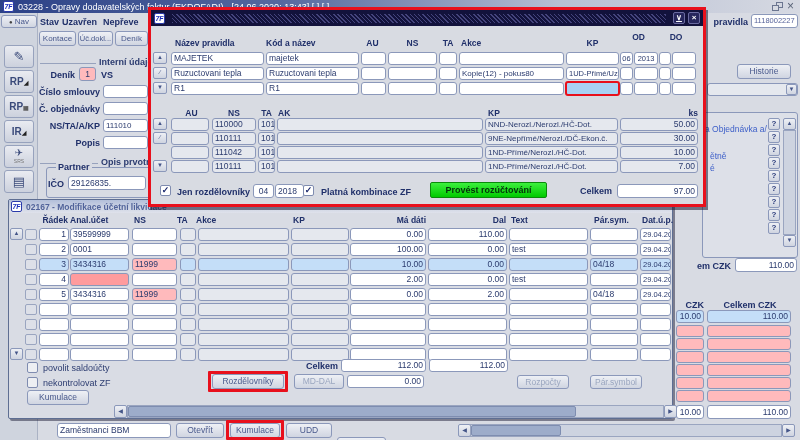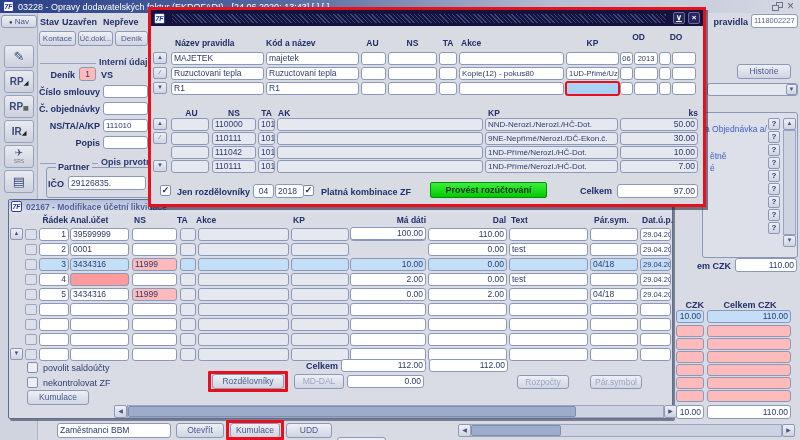--- a/index.html
+++ b/index.html
@@ -183,21 +183,21 @@
   <span class="f" style="left:590px;top:228px;width:48px"></span>
   <span class="f" style="left:640px;top:228px;width:31px;font-size:7.5px">29.04.201</span>
 
   <span class="sq" style="left:25px;top:244px"></span>
   <span class="f r" style="left:39px;top:243px;width:30px">2</span>
   <span class="f" style="left:70px;top:243px;width:59px">0001</span>
   <span class="f" style="left:132px;top:243px;width:45px"></span>
   <span class="f ro" style="left:180px;top:243px;width:16px"></span>
   <span class="f ro" style="left:198px;top:243px;width:91px"></span>
   <span class="f ro" style="left:291px;top:243px;width:58px"></span>
-  <span class="f r" style="left:350px;top:227px;width:76px">100.00</span>
+  <span class="f r" style="left:350px;top:243px;width:76px">100.00</span>
   <span class="f r" style="left:428px;top:243px;width:79px">0.00</span>
   <span class="f" style="left:509px;top:243px;width:79px">test</span>
   <span class="f" style="left:590px;top:243px;width:48px"></span>
   <span class="f" style="left:640px;top:243px;width:31px;font-size:7.5px">29.04.201</span>
 
   <span class="sq" style="left:25px;top:259px"></span>
   <span class="f r sel" style="left:39px;top:258px;width:30px">3</span>
   <span class="f sel" style="left:70px;top:258px;width:59px">3434316</span>
   <span class="f pk" style="left:132px;top:258px;width:45px">11999</span>
   <span class="f sel" style="left:180px;top:258px;width:16px"></span>

